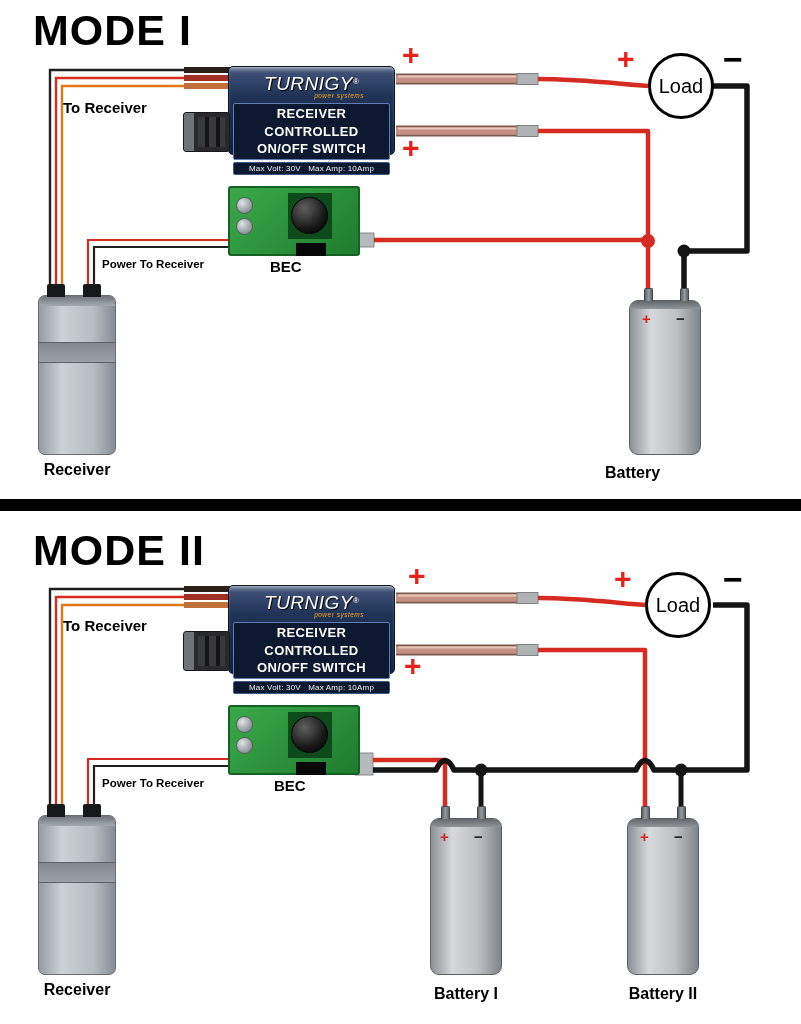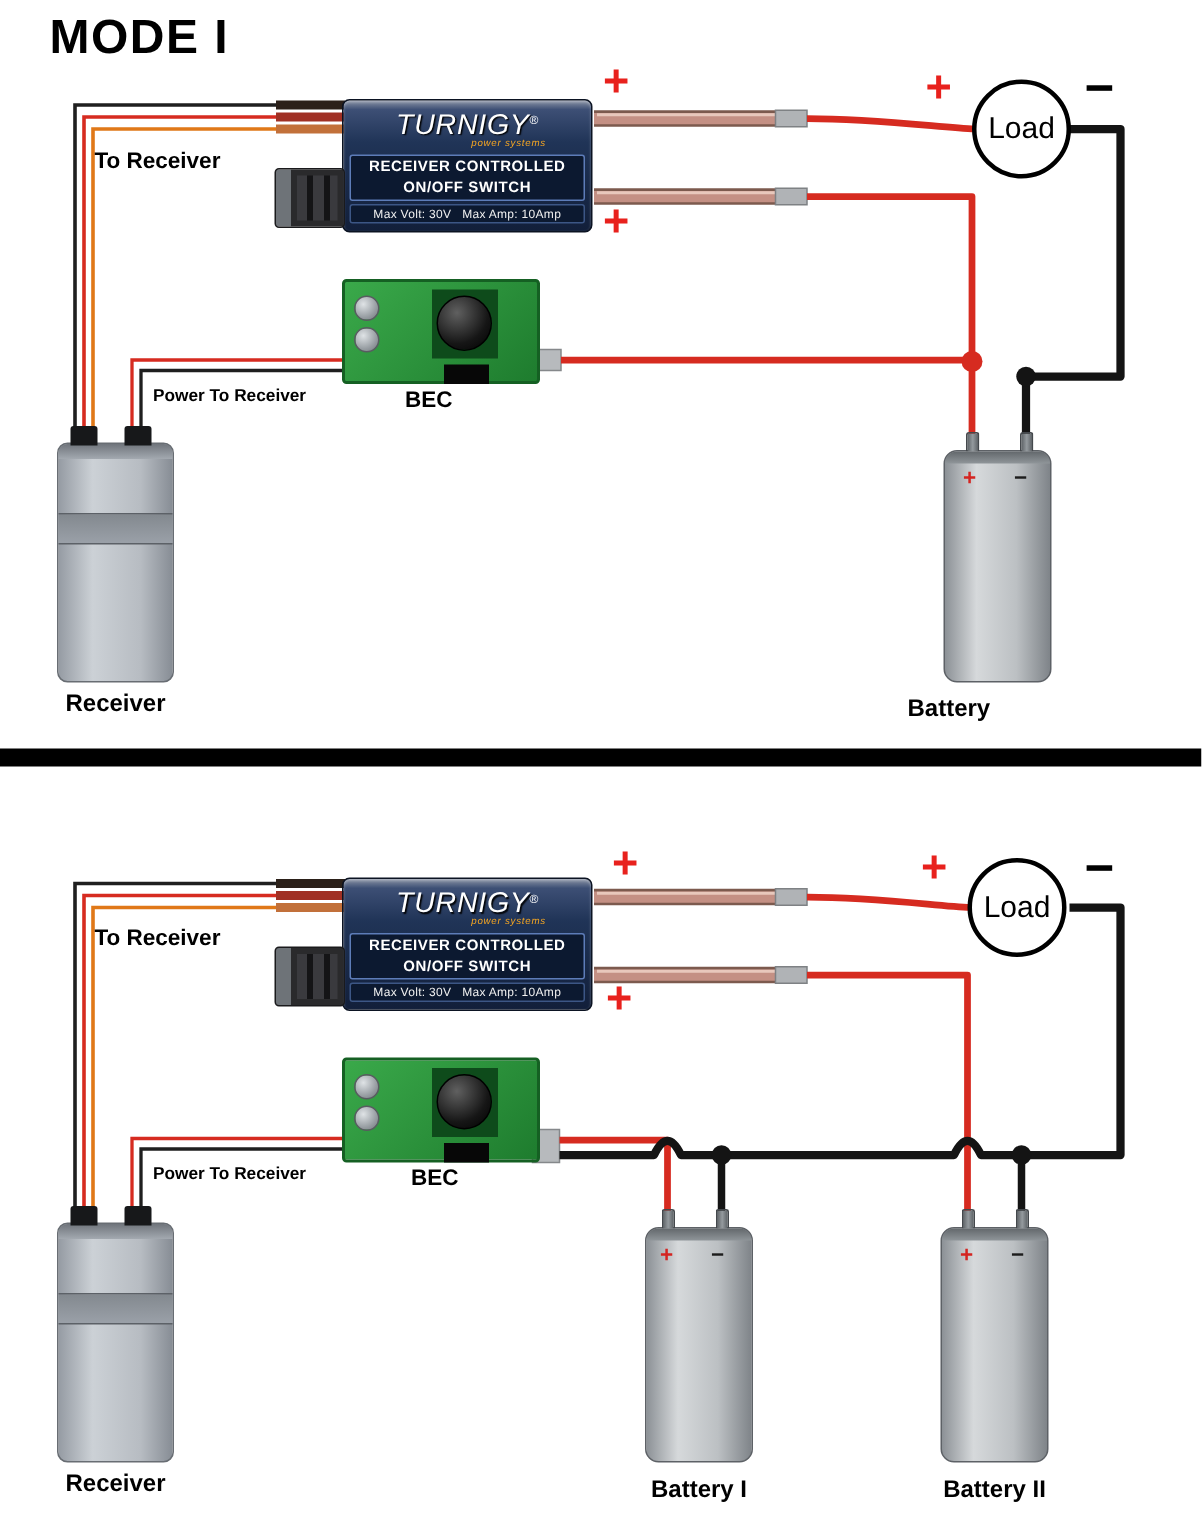--- a/index.html
+++ b/index.html
@@ -1,33 +1,33 @@
 <!DOCTYPE html>
 <html><head>
 <meta charset="utf-8">
 <style>
   * { margin:0; padding:0; box-sizing:border-box; }
   body { background:#ffffff; font-family:"Liberation Sans", sans-serif; }
   #stage { position:relative; width:801px; height:1024px; background:#fff; overflow:hidden; }
   .wires { position:absolute; left:0; top:0; }
 
-  .mode-title { position:absolute; font-size:32px; font-weight:bold; color:#000; letter-spacing:1px;text-align:center; }
+  .mode-title { position:absolute; font-size:43px; font-weight:bold; color:#000; letter-spacing:1px;text-align:center; }
 
   .divider { position:absolute; left:0; top:499px; width:801px; height:12px; background:#000; }
 
   
   .switch { position:absolute; width:167px; height:89px; border-radius:5px; border:1px solid #0b1322;
             background:linear-gradient(180deg,#8a93a5 0,#3d4f75 7%,#203457 32%,#121f3a 100%);
             box-shadow:inset 0 1px 2px rgba(255,255,255,.35); }
   .switch-brand { height:36px; text-align:center; color:#fff; padding-top:6px; }
   .brand-text { font-style:italic; font-weight:normal; font-size:19px; letter-spacing:.5px; color:#fff; text-shadow:1px 1px 1px #000; }
   .brand-reg { font-size:8px; vertical-align:super; }
   .brand-sub { font-size:6.5px; font-style:italic; color:#f5a623; text-align:right; margin-right:30px; margin-top:-3px; letter-spacing:.5px; }
   .switch-panel { margin:0 4px; border:1px solid #5d7cb8; background:#0c1930; color:#fff; font-weight:bold;
-                  font-size:10px; line-height:1.35; text-align:center; padding:1px 0; letter-spacing:.4px; border-radius:2px; }
+                  font-size:13px; line-height:1.35; text-align:center; padding:1px 0; letter-spacing:.4px; border-radius:2px; }
   .switch-specs { margin:2px 4px 0; border:1px solid #3c5685; background:#0c1930; color:#f0f0f0;
                   font-size:8px; text-align:center; padding:1px 0; border-radius:2px; letter-spacing:.2px; }
   .servo-conn { position:absolute; width:47px; height:40px; background:linear-gradient(90deg,#6e7378 0 10px,#2a2a2c 10px);
                 border:1px solid #1a1a1c; border-radius:3px; }
   .servo-conn::after { content:""; position:absolute; left:14px; top:4px; right:4px; bottom:4px;
                        background:repeating-linear-gradient(90deg,#3a3a3e 0 7px,#141416 7px 11px); }
 
   
   .receiver { position:absolute; width:78px; height:160px; border-radius:7px; border:1px solid #686d73;
               background:linear-gradient(90deg,#959ba3,#ccd1d6 30%,#b7bcc2 72%,#878d95); }
@@ -184,20 +184,21 @@
   <div class="battery" style="left:629px;top:300px;height:155px">
     <div class="batt-term" style="left:14px"></div>
     <div class="batt-term" style="left:50px"></div>
     <div class="batt-sign p" style="left:12px">+</div>
     <div class="batt-sign m" style="left:46px">−</div>
   </div>
   <div class="lbl" style="left:605px;top:464px;width:120px;font-size:16px">Battery</div>
 
   <div class="divider"></div>
 
+  <div class="mode-title" style="left:33px;top:526px">MODE II</div>
 
   <div class="lbl" style="left:63px;top:617px;font-size:15px">To Receiver</div>
 
   <div class="switch" style="left:228px;top:585px">
     <div class="switch-brand">
       <span class="brand-text">TURNIGY</span><span class="brand-reg">®</span>
       <div class="brand-sub">power systems</div>
     </div>
     <div class="switch-panel">
       <div>RECEIVER CONTROLLED</div>

